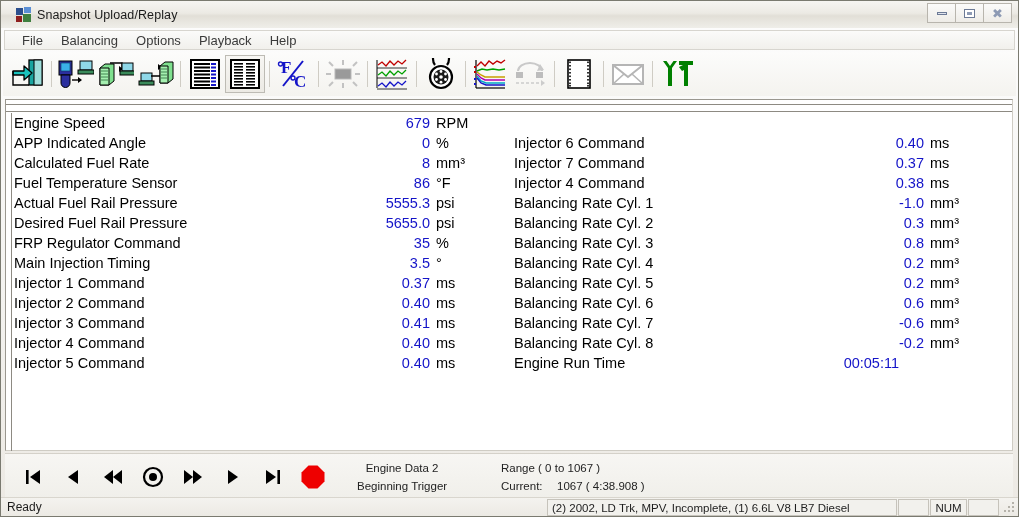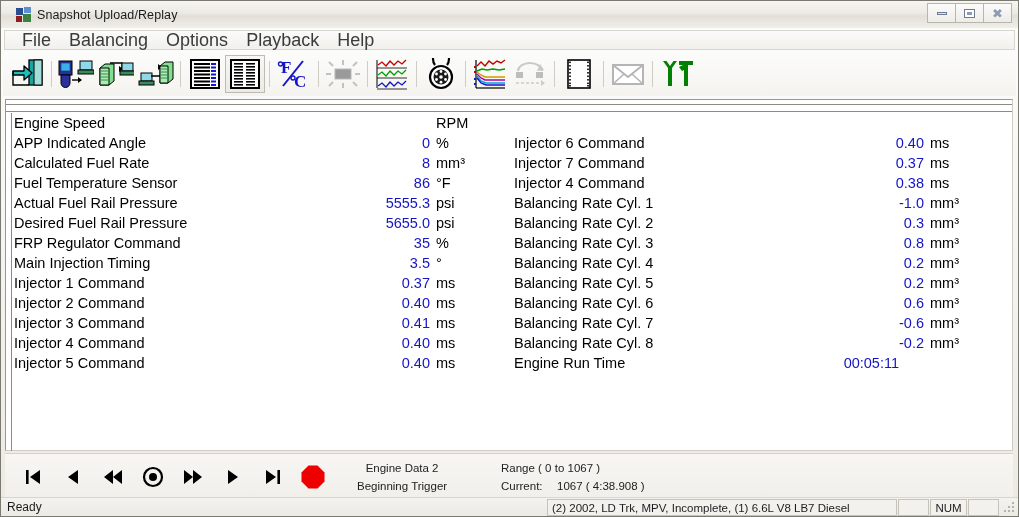--- a/index.html
+++ b/index.html
@@ -74,21 +74,21 @@
     position: absolute;
     left: 3px; top: 29px;
     width: 1011px; height: 20px;
     background: linear-gradient(to bottom, #fbfbfa, #f1f0ec);
     border: 1px solid #d7d5cf;
     display: flex;
     align-items: center;
     padding-left: 8px;
   }
   .menuitem {
-    font-size: 18px;
+    font-size: 13px;
     color: #3b3b3b;
     padding: 1px 9px;
     white-space: nowrap;
   }
 
   
   .toolbar {
     position: absolute;
     left: 2px; top: 51px;
     width: 1013px; height: 44px;
@@ -549,20 +549,21 @@
   <div class="datawrap">
     <div class="hdrline1"></div>
     <div class="hdrline2"></div>
     <div class="leftrule"></div>
 
     <div class="grid">
 
       <div class="col left">
         <div class="row">
           <span class="rlabel">Engine Speed</span>
+          <span class="rvalue">679</span>
           <span class="runit">RPM</span>
         </div>
         <div class="row">
           <span class="rlabel">APP Indicated Angle</span>
           <span class="rvalue">0</span>
           <span class="runit">%</span>
         </div>
         <div class="row">
           <span class="rlabel">Calculated Fuel Rate</span>
           <span class="rvalue">8</span>

